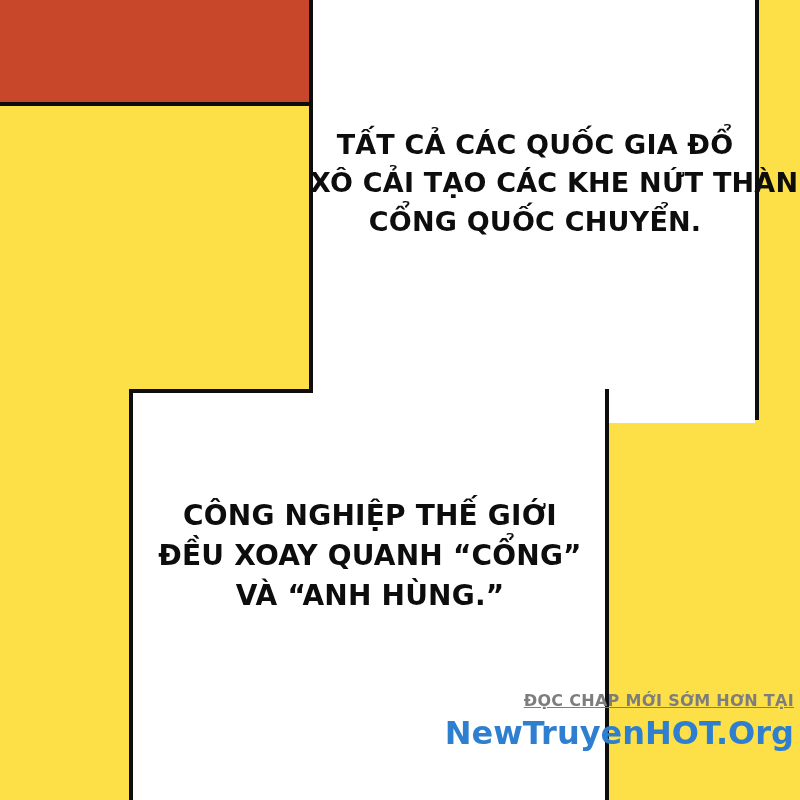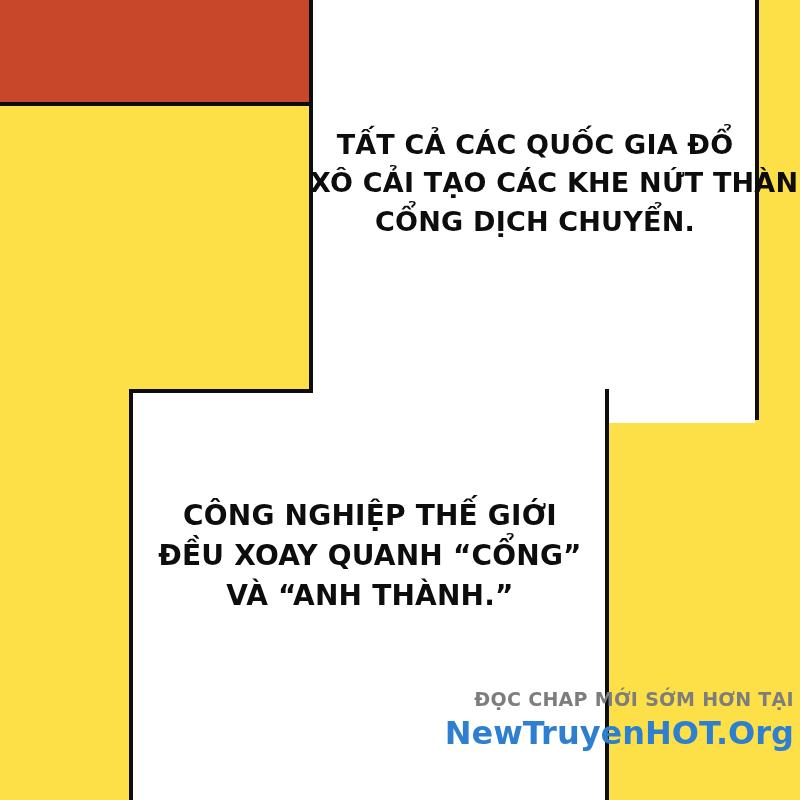--- a/index.html
+++ b/index.html
@@ -109,23 +109,24 @@
   
   .watermark {
     position: absolute;
     right: 14px;
     bottom: 48px;
     text-align: right;
   }
   .wm-top {
     font-family: "DejaVu Sans", sans-serif;
     font-weight: 700;
-    font-size: 19px;
+    font-size: 16px;
     color: #7d7d7d;
     letter-spacing: 0.3px;
+    text-decoration: underline;
   }
   .wm-bottom {
     font-family: "DejaVu Sans", sans-serif;
     font-weight: 700;
     font-size: 32px;
     color: #2f7fd0;
     letter-spacing: 0px;
     margin-top: 4px;
   }
 </style>
@@ -138,27 +139,27 @@
   <div class="orange-band-edge"></div>
 
   <div class="panel-top"></div>
   <div class="panel-bottom"></div>
   <div class="seam-mask"></div>
   <div class="seam-mask-2"></div>
 
   <div class="bubble-text text-top">
     <span class="line">TẤT CẢ CÁC QUỐC GIA ĐỔ</span>
     <span class="line">XÔ CẢI TẠO CÁC KHE NỨT THÀNH</span>
-    <span class="line">CỔNG DỊCH CHUYỂN.</span>
+    <span class="line">CỔNG QUỐC CHUYỂN.</span>
   </div>
 
   <div class="bubble-text text-bottom">
     <span class="line">CÔNG NGHIỆP THẾ GIỚI</span>
     <span class="line">ĐỀU XOAY QUANH “CỔNG”</span>
-    <span class="line">VÀ “ANH THÀNH.”</span>
+    <span class="line">VÀ “ANH HÙNG.”</span>
   </div>
 
   <div class="watermark">
     <div class="wm-top">ĐỌC CHAP MỚI SỚM HƠN TẠI</div>
     <div class="wm-bottom">NewTruyenHOT.Org</div>
   </div>
 
 </div>
 
 </body></html>

